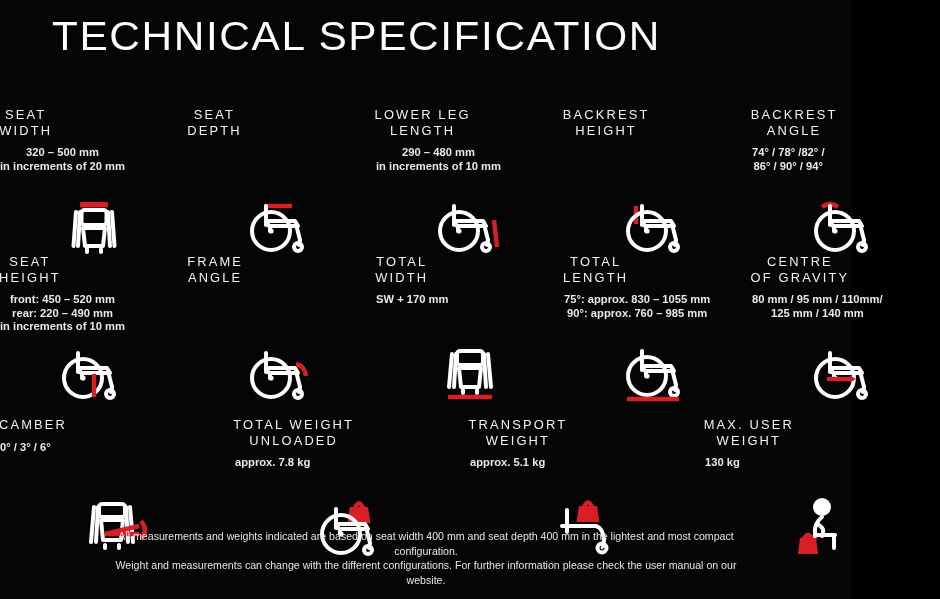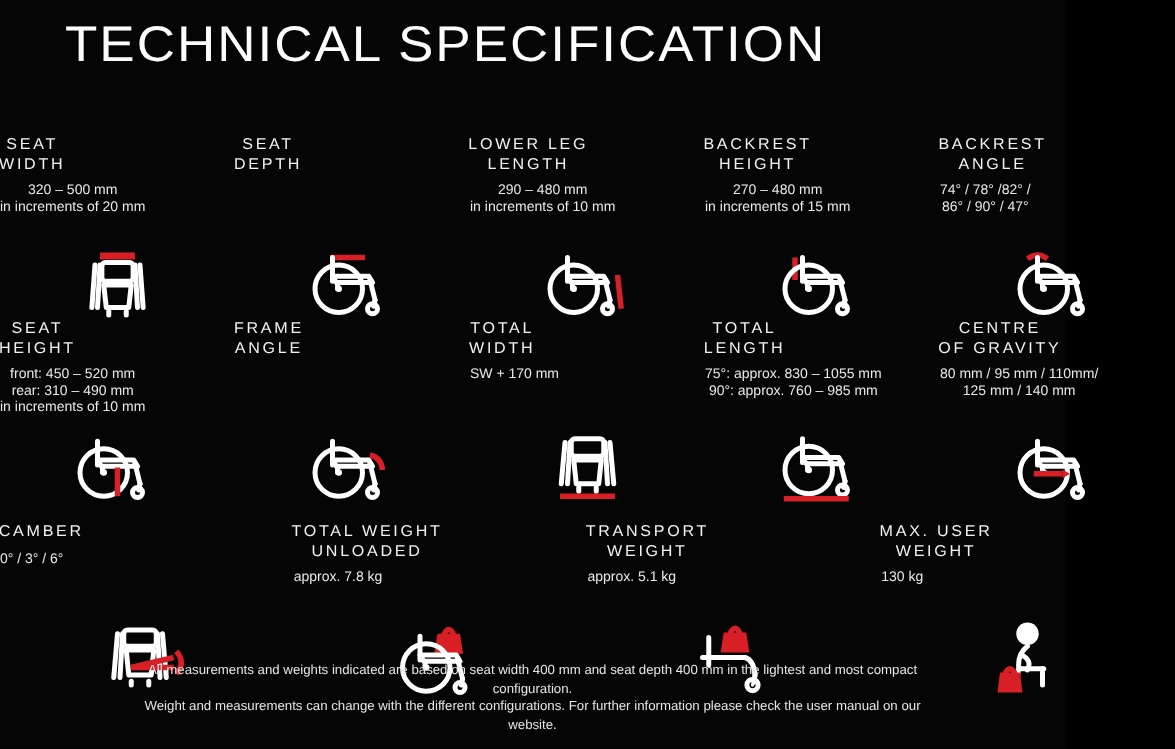--- a/index.html
+++ b/index.html
@@ -53,21 +53,21 @@
     line-height: 15.5px;
     text-align: center;
     text-transform: uppercase;
     white-space: pre-line;
     transform: scaleX(1.03);
   }
   .vals {
     margin-top: 7px;
     color: #e9e9e9;
     font-size: 11.2px;
-    font-weight: 400;
+    font-weight: 700;
     line-height: 13.6px;
     text-align: center;
     white-space: pre-line;
   }
   .icon-wrap {
     position: absolute;
     bottom: 0;
     left: 0; right: 0;
     display: flex;
     justify-content: center;
@@ -159,42 +159,40 @@
             <path class="wht" d="M54 41 L53 46"></path>
             <circle class="wht" cx="52" cy="48" r="4" stroke-width="3"></circle>
             <path class="red" d="M60 21 L63 48"></path>
           </svg>
         </div>
       </div>
 
       <div class="cell">
         <div class="head">BACKREST
 HEIGHT</div>
-        <div class="vals">270 – 480 mm
-in increments of 15 mm</div>
         <div class="icon-wrap">
           <svg width="72" height="56" viewBox="0 0 72 56">
             <path class="red" d="M14 7 V25"></path>
             <circle class="wht" cx="25" cy="32" r="19"></circle>
             <circle class="wht-f" cx="25" cy="32" r="2.6"></circle>
             <path class="wht" d="M20 7 V26"></path>
             <path class="wht" d="M20 22 H49 L52 27 H23 Z"></path>
             <path class="wht" d="M24 27 V32"></path>
             <path class="wht" d="M50 25 L54 41"></path>
             <path class="wht" d="M54 41 L53 46"></path>
             <circle class="wht" cx="52" cy="48" r="4" stroke-width="3"></circle>
           </svg>
         </div>
       </div>
 
       <div class="cell">
         <div class="head">BACKREST
 ANGLE</div>
         <div class="vals">74° / 78° /82° /
-86° / 90° / 47°</div>
+86° / 90° / 94°</div>
         <div class="icon-wrap">
           <svg width="72" height="56" viewBox="0 0 72 56">
             <path class="red" d="M12 8 Q20 2 28 8" stroke-width="3.6" stroke-linecap="round"></path>
             <circle class="wht" cx="25" cy="32" r="19"></circle>
             <circle class="wht-f" cx="25" cy="32" r="2.6"></circle>
             <path class="wht" d="M20 7 V26"></path>
             <path class="wht" d="M20 22 H49 L52 27 H23 Z"></path>
             <path class="wht" d="M24 27 V32"></path>
             <path class="wht" d="M50 25 L54 41"></path>
             <path class="wht" d="M54 41 L53 46"></path>
@@ -203,21 +201,21 @@
         </div>
       </div>
     </div>
 
     <div class="row r2">
 
       <div class="cell">
         <div class="head">SEAT
 HEIGHT</div>
         <div class="vals">front: 450 – 520 mm
-rear: 310 – 490 mm
+rear: 220 – 490 mm
 in increments of 10 mm</div>
         <div class="icon-wrap">
           <svg width="72" height="56" viewBox="0 0 72 56">
             <circle class="wht" cx="25" cy="32" r="19"></circle>
             <circle class="wht-f" cx="25" cy="32" r="2.6"></circle>
             <path class="wht" d="M20 7 V26"></path>
             <path class="wht" d="M20 22 H49 L52 27 H23 Z"></path>
             <path class="wht" d="M24 27 V32"></path>
             <path class="wht" d="M50 25 L54 41"></path>
             <path class="wht" d="M54 41 L53 46"></path>

